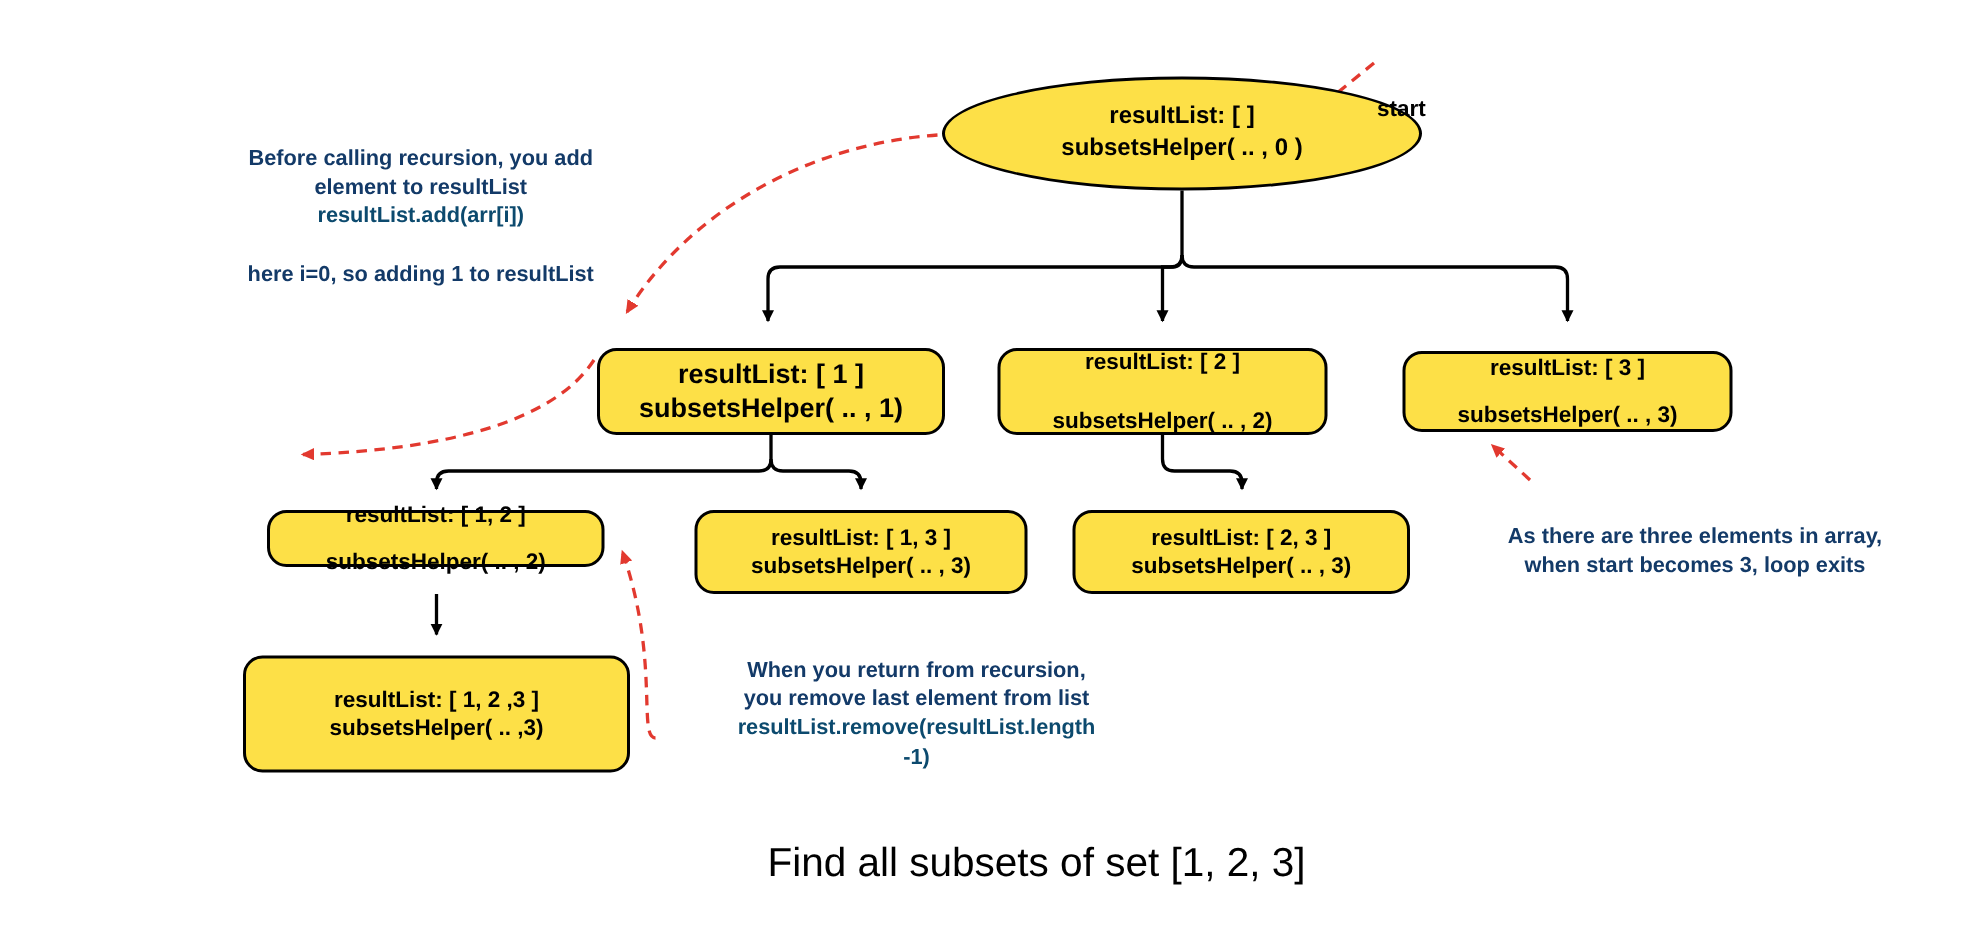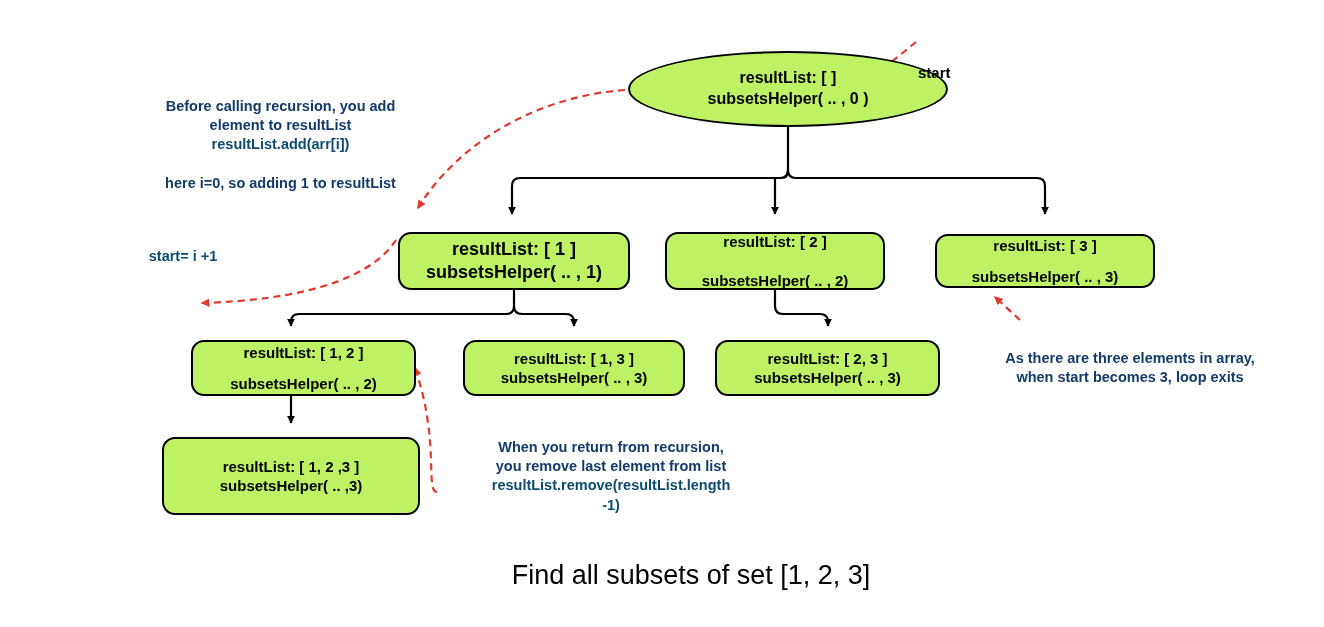--- a/index.html
+++ b/index.html
@@ -22,21 +22,21 @@
     left: 0;
     top: 0;
     width: 1324px;
     height: 627px;
     pointer-events: none;
   }
   .node {
     position: absolute;
     box-sizing: border-box;
     border: 2px solid #000000;
-    background: #bef264;
+    background: #fde047;
     display: flex;
     flex-direction: column;
     align-items: center;
     justify-content: center;
     font-weight: bold;
     color: #000000;
     line-height: 1.30;
     text-align: center;
     white-space: nowrap;
   }
@@ -143,21 +143,21 @@
   <div class="node box" style="left:665px; top:232px; width:220px; height:58px; font-size:15px;gap:20px;">
     <span class="ln">resultList: [ 2 ]</span>
     <span class="ln">subsetsHelper( .. , 2)</span>
   </div>
 
   <div class="node box" style="left:935px; top:234px; width:220px; height:54px; font-size:15px;gap:12px;">
     <span class="ln">resultList: [ 3 ]</span>
     <span class="ln">subsetsHelper( .. , 3)</span>
   </div>
 
-  <div class="node box" style="left:191px; top:340px; width:225px; height:56px; font-size:15px;gap:12px;">
+  <div class="node box" style="left:178px; top:340px; width:225px; height:38px; font-size:15px;gap:12px;">
     <span class="ln">resultList: [ 1, 2 ]</span>
     <span class="ln">subsetsHelper( .. , 2)</span>
   </div>
 
   <div class="node box" style="left:463px; top:340px; width:222px; height:56px; font-size:15px;">
     <span class="ln">resultList: [ 1, 3 ]</span>
     <span class="ln">subsetsHelper( .. , 3)</span>
   </div>
 
   <div class="node box" style="left:715px; top:340px; width:225px; height:56px; font-size:15px;">
@@ -173,21 +173,20 @@
   <div class="tag-start" style="left:918px; top:24px; font-size:15px;">start</div>
 
   <div class="note" style="left:128px; top:78px; width:305px; font-size:14.5px;">
     <span>Before calling recursion, you add
 element to resultList</span>
     <span class="code">resultList.add(arr[i])</span>
     <span>here i=0, so adding 1 to resultList</span>
   </div>
 
   <div class="note" style="left:48px; top:228px; width:270px; font-size:14.5px;">
-    <span class="code">start= i +1</span>
   </div>
 
   <div class="note" style="left:975px; top:330px; width:310px; font-size:14.5px;">
     <span>As there are three elements in array,
 when start becomes 3, loop exits</span>
   </div>
 
   <div class="note" style="left:452px; top:419px; width:318px; font-size:14.5px;">
     <span>When you return from recursion,
 you remove last element from list</span>

